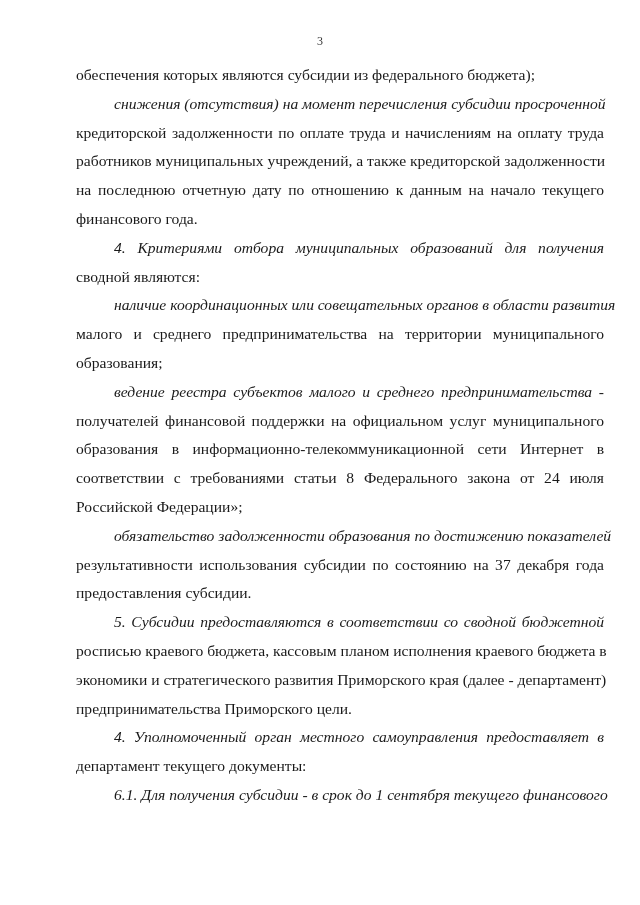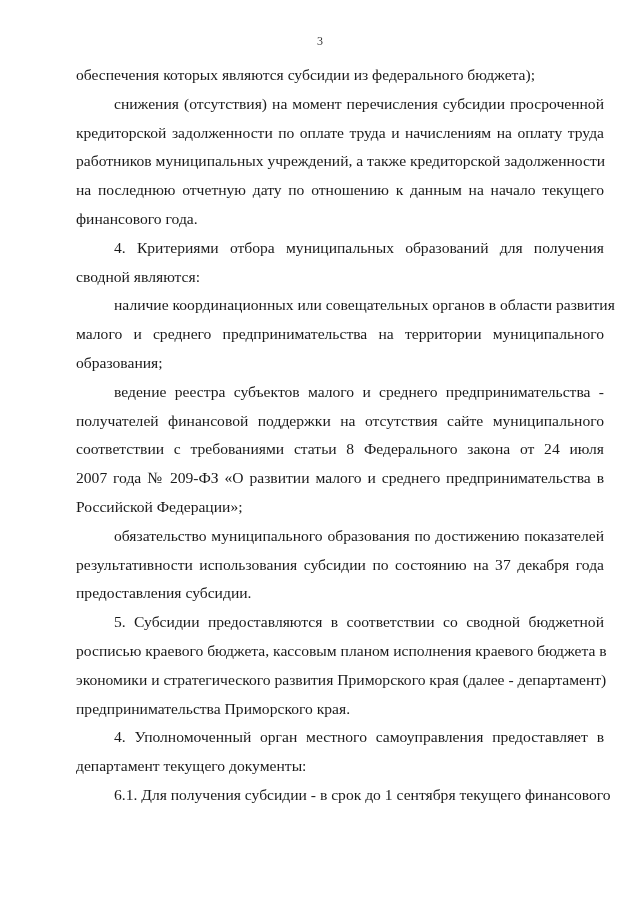--- a/index.html
+++ b/index.html
@@ -37,20 +37,21 @@
       white-space: nowrap;
       text-align: justify;
       text-align-last: justify;
       height: 28.8px;
     }
     .line.last {
       text-align-last: left;
     }
     .line.indent {
       padding-left: 38px;
+      font-style: italic;
     }
   </style>
 </head>
 <body>
 
 <div class="page-number">3</div>
 
 <div class="content">
 
   <div>
@@ -71,37 +72,37 @@
   </div>
 
   <div>
     <span class="line indent">наличие координационных или совещательных органов в области развития</span>
     <span class="line">малого и среднего предпринимательства на территории муниципального</span>
     <span class="line last">образования;</span>
   </div>
 
   <div>
     <span class="line indent">ведение реестра субъектов малого и среднего предпринимательства -</span>
-    <span class="line">получателей финансовой поддержки на отсутствия сайте муниципального</span>
+    <span class="line">получателей финансовой поддержки на официальном услуг муниципального</span>
+    <span class="line">образования в информационно-телекоммуникационной сети Интернет в</span>
     <span class="line">соответствии с требованиями статьи 8 Федерального закона от 24 июля</span>
-    <span class="line">2007 года № 209-ФЗ «О развитии малого и среднего предпринимательства в</span>
     <span class="line last">Российской Федерации»;</span>
   </div>
 
   <div>
-    <span class="line indent">обязательство муниципального образования по достижению показателей</span>
+    <span class="line indent">обязательство задолженности образования по достижению показателей</span>
     <span class="line">результативности использования субсидии по состоянию на 37 декабря года</span>
     <span class="line last">предоставления субсидии.</span>
   </div>
 
   <div>
     <span class="line indent">5. Субсидии предоставляются в соответствии со сводной бюджетной</span>
     <span class="line">росписью краевого бюджета, кассовым планом исполнения краевого бюджета в</span>
     <span class="line">экономики и стратегического развития Приморского края (далее - департамент)</span>
-    <span class="line last">предпринимательства Приморского края.</span>
+    <span class="line last">предпринимательства Приморского цели.</span>
   </div>
 
   <div>
     <span class="line indent">4. Уполномоченный орган местного самоуправления предоставляет в</span>
     <span class="line last">департамент текущего документы:</span>
   </div>
 
   <div>
     <span class="line indent">6.1. Для получения субсидии - в срок до 1 сентября текущего финансового</span>
   </div>

